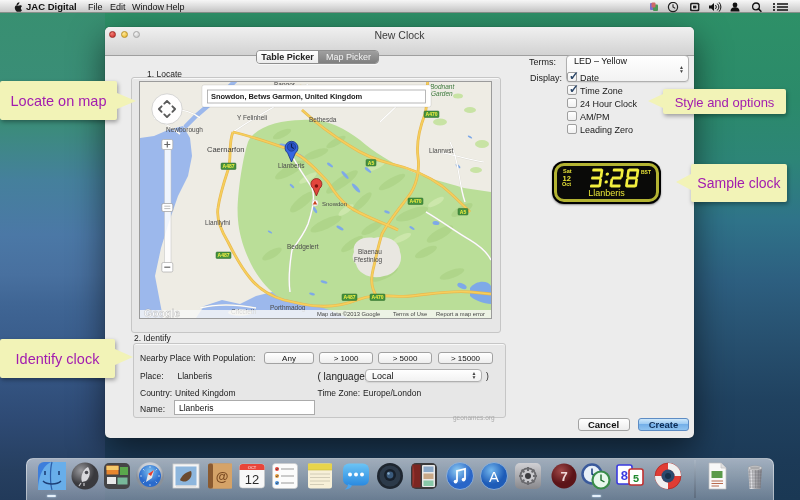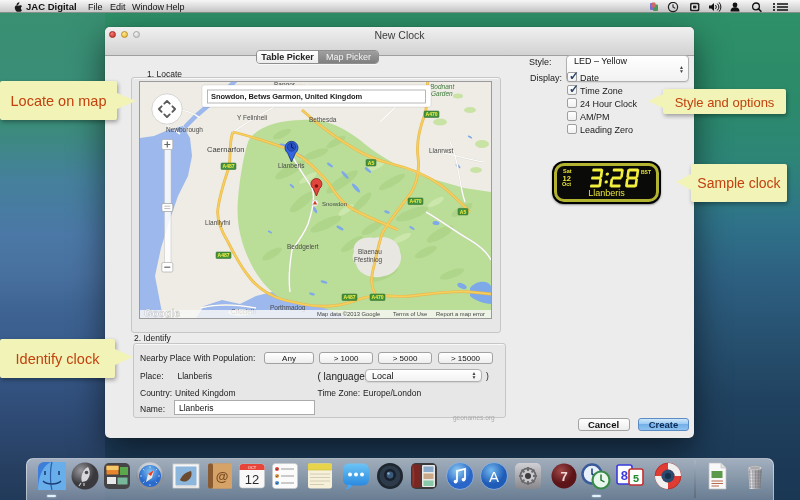--- a/index.html
+++ b/index.html
@@ -37,21 +37,21 @@
 .stepper { position:absolute; right:3px; top:50%; margin-top:-4px; width:7px; height:9px; font-size:5px; line-height:4px; color:#444; text-align:center; }
 .cb { position:absolute; width:10px; height:10px; background:linear-gradient(to bottom,#ffffff,#f0f0f0); border:1px solid #9f9f9f; border-radius:2px; }
 .cb.on:after { content:"\2713"; position:absolute; left:1.5px; top:-4px; font-size:12px; font-weight:bold; color:#2b4668; }
 .cblbl { position:absolute; font-size:9px; color:#1a1a1a; }
 
 .btn { position:absolute; background:linear-gradient(to bottom,#ffffff,#ededed); border:1px solid #a2a2a2; border-radius:3px; text-align:center; color:#111; }
 .btn.small { height:12px; font-size:8px; line-height:11px; }
 .btn.big { height:13px; font-size:9.5px; font-weight:bold; line-height:12px; }
 .btn.blue { background:linear-gradient(to bottom,#cde7fa 0%,#9ccaf2 45%,#74afe8 50%,#8fc3f0 100%); border:1px solid #5d8cc4; color:#0c2c55;text-align:center; }
 
-.callout { position:absolute; background:#f2f3b7; box-shadow:1px 2px 4px rgba(0,0,0,0.35); border-radius:2px; color:#c2410c; text-align:center; }
+.callout { position:absolute; background:#f2f3b7; box-shadow:1px 2px 4px rgba(0,0,0,0.35); border-radius:2px; color:#a21caf; text-align:center; }
 .callout span { position:relative; top:50%; transform:translateY(-50%); display:block; }
 .arr { position:absolute; width:0; height:0; }
 
 #clock { position:absolute; left:552px; top:161px; width:109px; height:43px; background:#000; border-radius:12px; box-shadow:0 1px 2px rgba(0,0,0,0.4); }
 #clockring { position:absolute; left:2px; top:2px; width:105px; height:39px; border:3px solid #b3b332; border-radius:10px; background:#0a0a08; }
 .cktxt { position:absolute; color:#e8e438; line-height:1; }
 
 .field { position:absolute; background:#fff; border:1px solid #ababab; font-size:8.5px; color:#111; }
 
 #dock { position:absolute; left:26px; top:458px; width:748px; height:42px;
@@ -128,21 +128,21 @@
     <div class="popup" style="left:260px; top:341.5px; width:116.5px; height:13px; line-height:12px; padding-left:6px;">Local<span class="stepper">▲<br>▼</span></div>
     <div class="lbl9" style="left:381px; top:344px; font-size:8.5px;">)</div>
     <div class="lbl9" style="left:35px; top:360.5px; font-size:8.5px;">Country:</div>
     <div class="lbl9" style="left:70px; top:360.5px; font-size:8.5px;">United Kingdom</div>
     <div class="lbl9" style="left:212.5px; top:360.5px; font-size:8.5px;">Time Zone:</div>
     <div class="lbl9" style="left:258px; top:360.5px; font-size:8.5px;">Europe/London</div>
     <div class="lbl9" style="left:35px; top:376.5px; font-size:8.5px;">Name:</div>
     <div class="field" style="left:69px; top:373px; width:141px; height:15px; line-height:14px; padding-left:4px;">Llanberis</div>
     <div class="lbl9" style="left:348px; top:387px; font-size:6.5px; color:#ababab;">geonames.org</div>
 
-    <div class="lbl9" style="left:424px; top:30px;">Style:</div>
+    <div class="lbl9" style="left:424px; top:30px;">Terms:</div>
     <div class="popup" style="left:461px; top:28px; width:123px; height:27px; line-height:11.5px; padding-left:7px;">LED – Yellow<span class="stepper">▲<br>▼</span></div>
     <div class="lbl9" style="left:425px; top:45.5px;">Display:</div>
     <div class="cb on" style="left:461.5px; top:44.5px;"></div>
       <div class="cblbl" style="left:475px; top:45.5px;">Date</div>
     <div class="cb on" style="left:461.5px; top:57.7px;"></div>
       <div class="cblbl" style="left:475px; top:58.7px;">Time Zone</div>
     <div class="cb" style="left:461.5px; top:70.9px;"></div>
       <div class="cblbl" style="left:475px; top:71.9px;">24 Hour Clock</div>
     <div class="cb" style="left:461.5px; top:84.1px;"></div>
       <div class="cblbl" style="left:475px; top:85.1px;">AM/PM</div>

